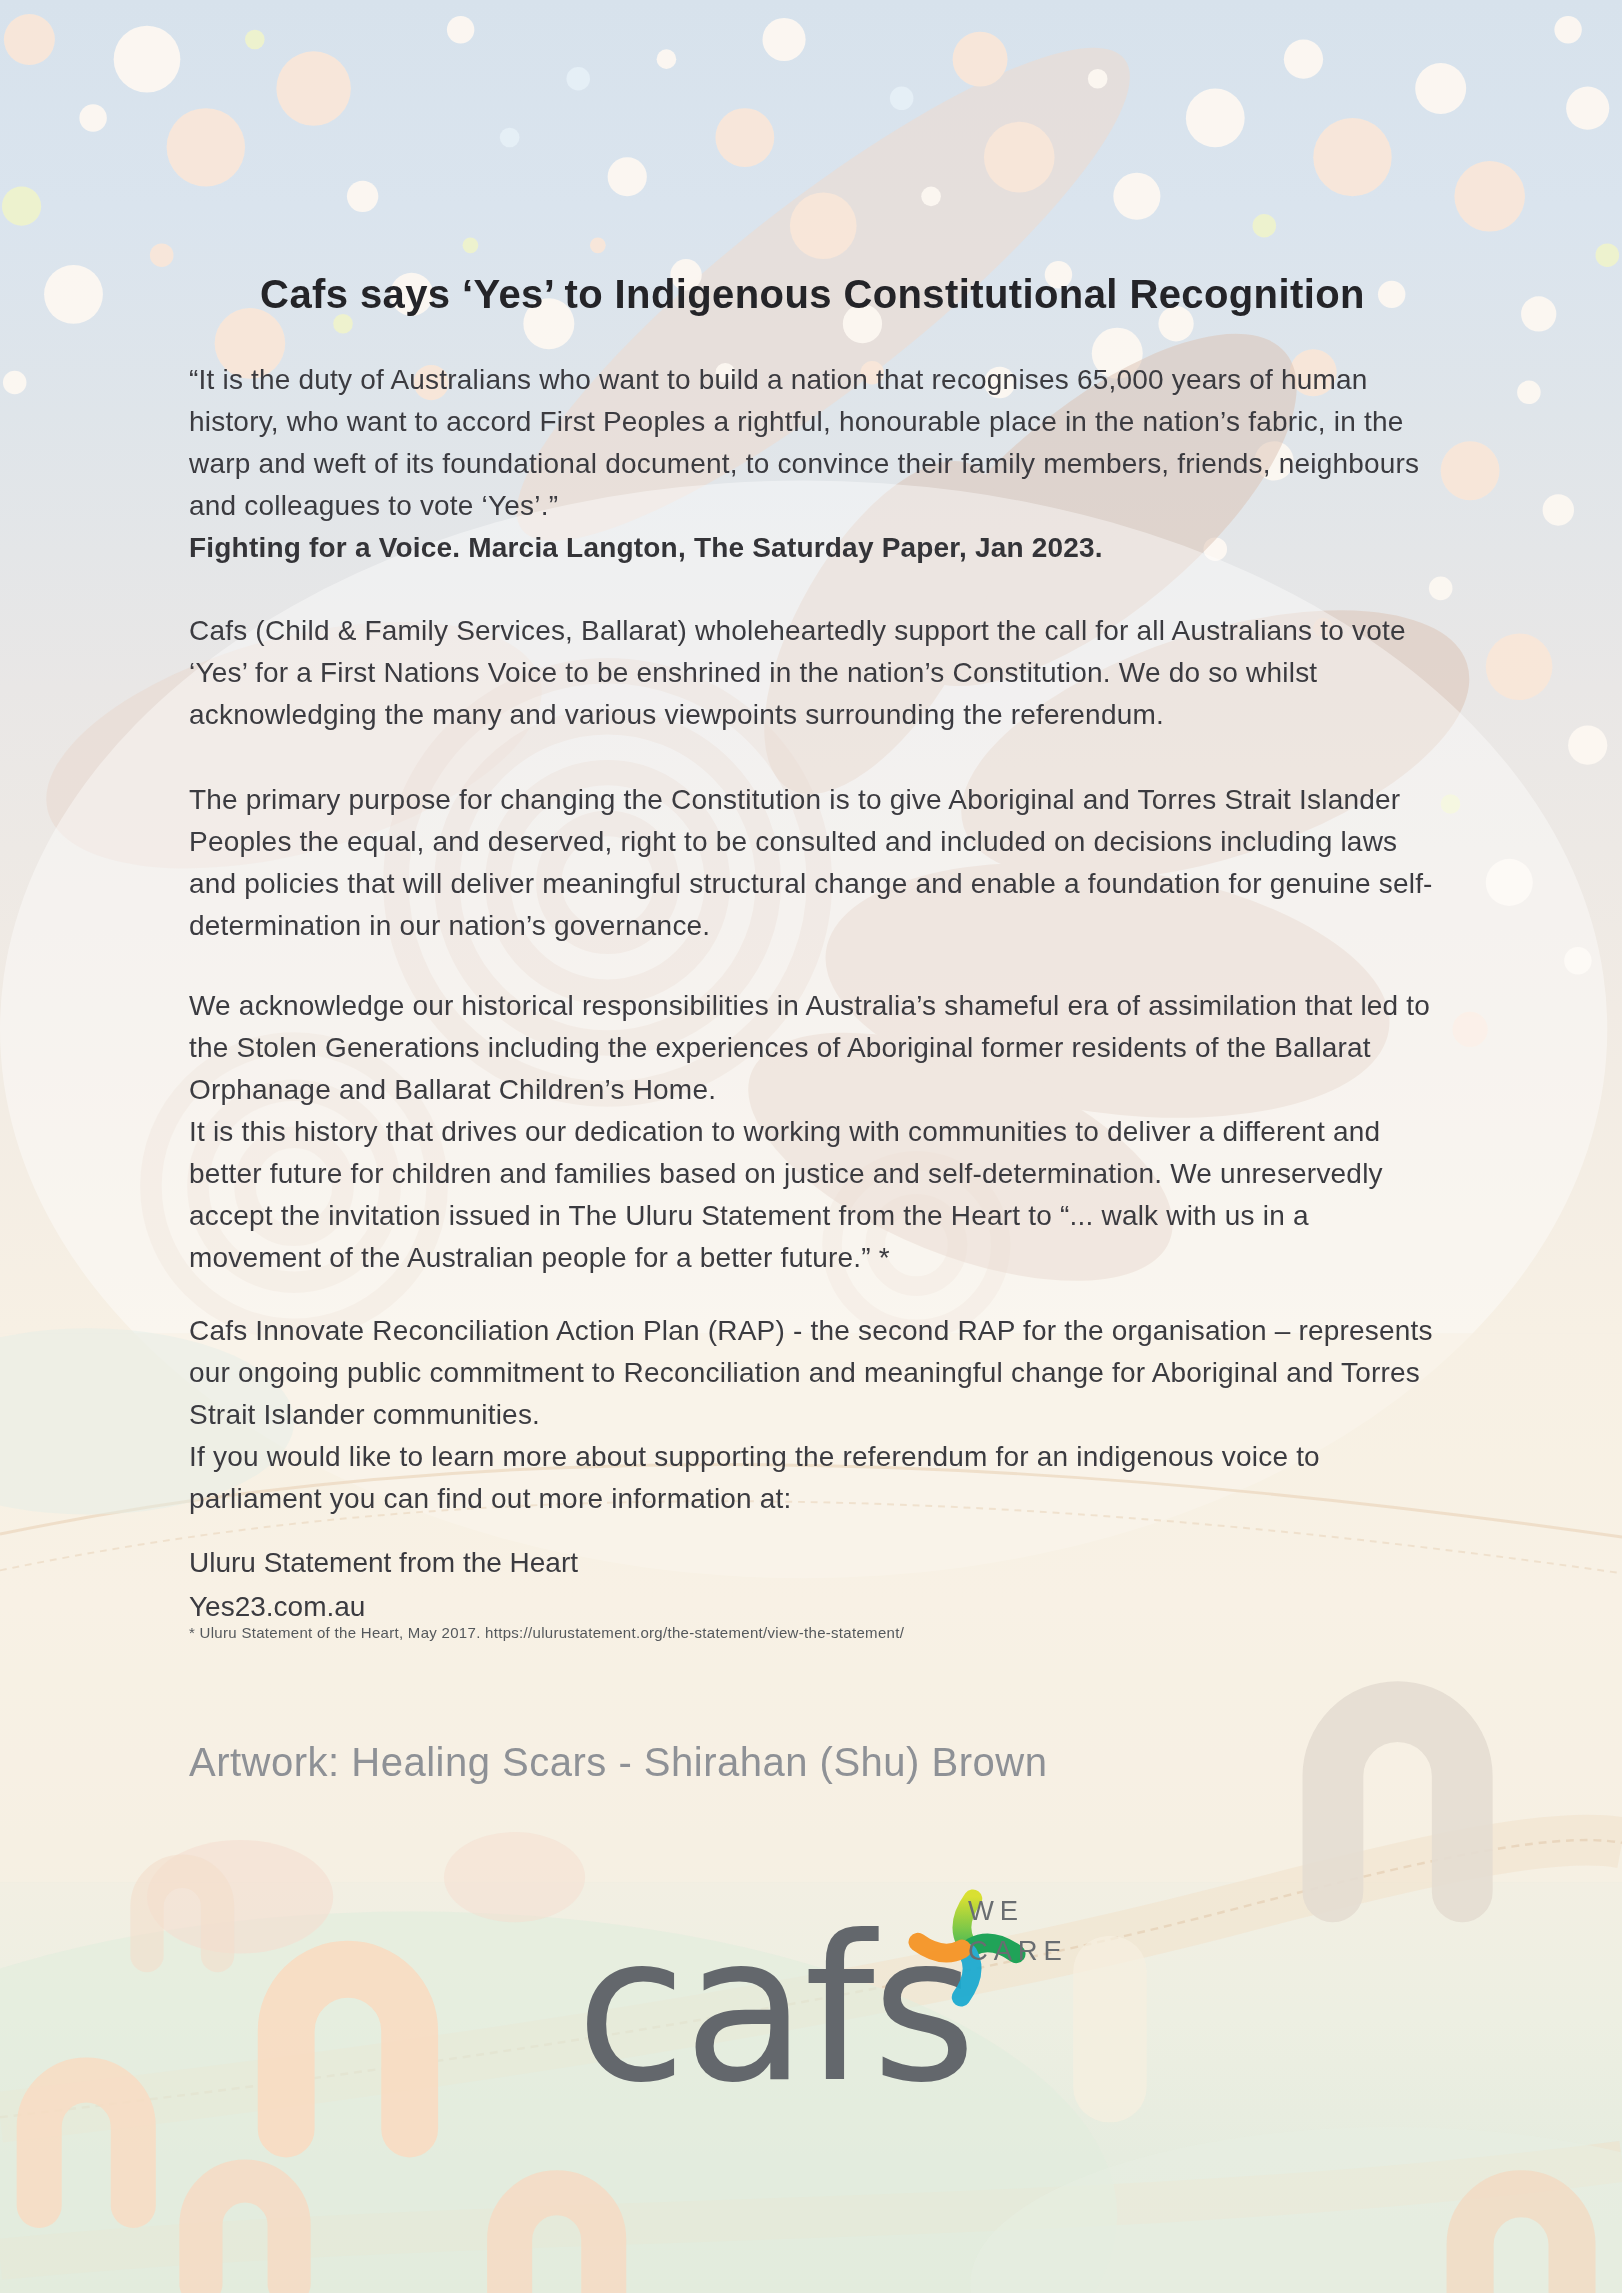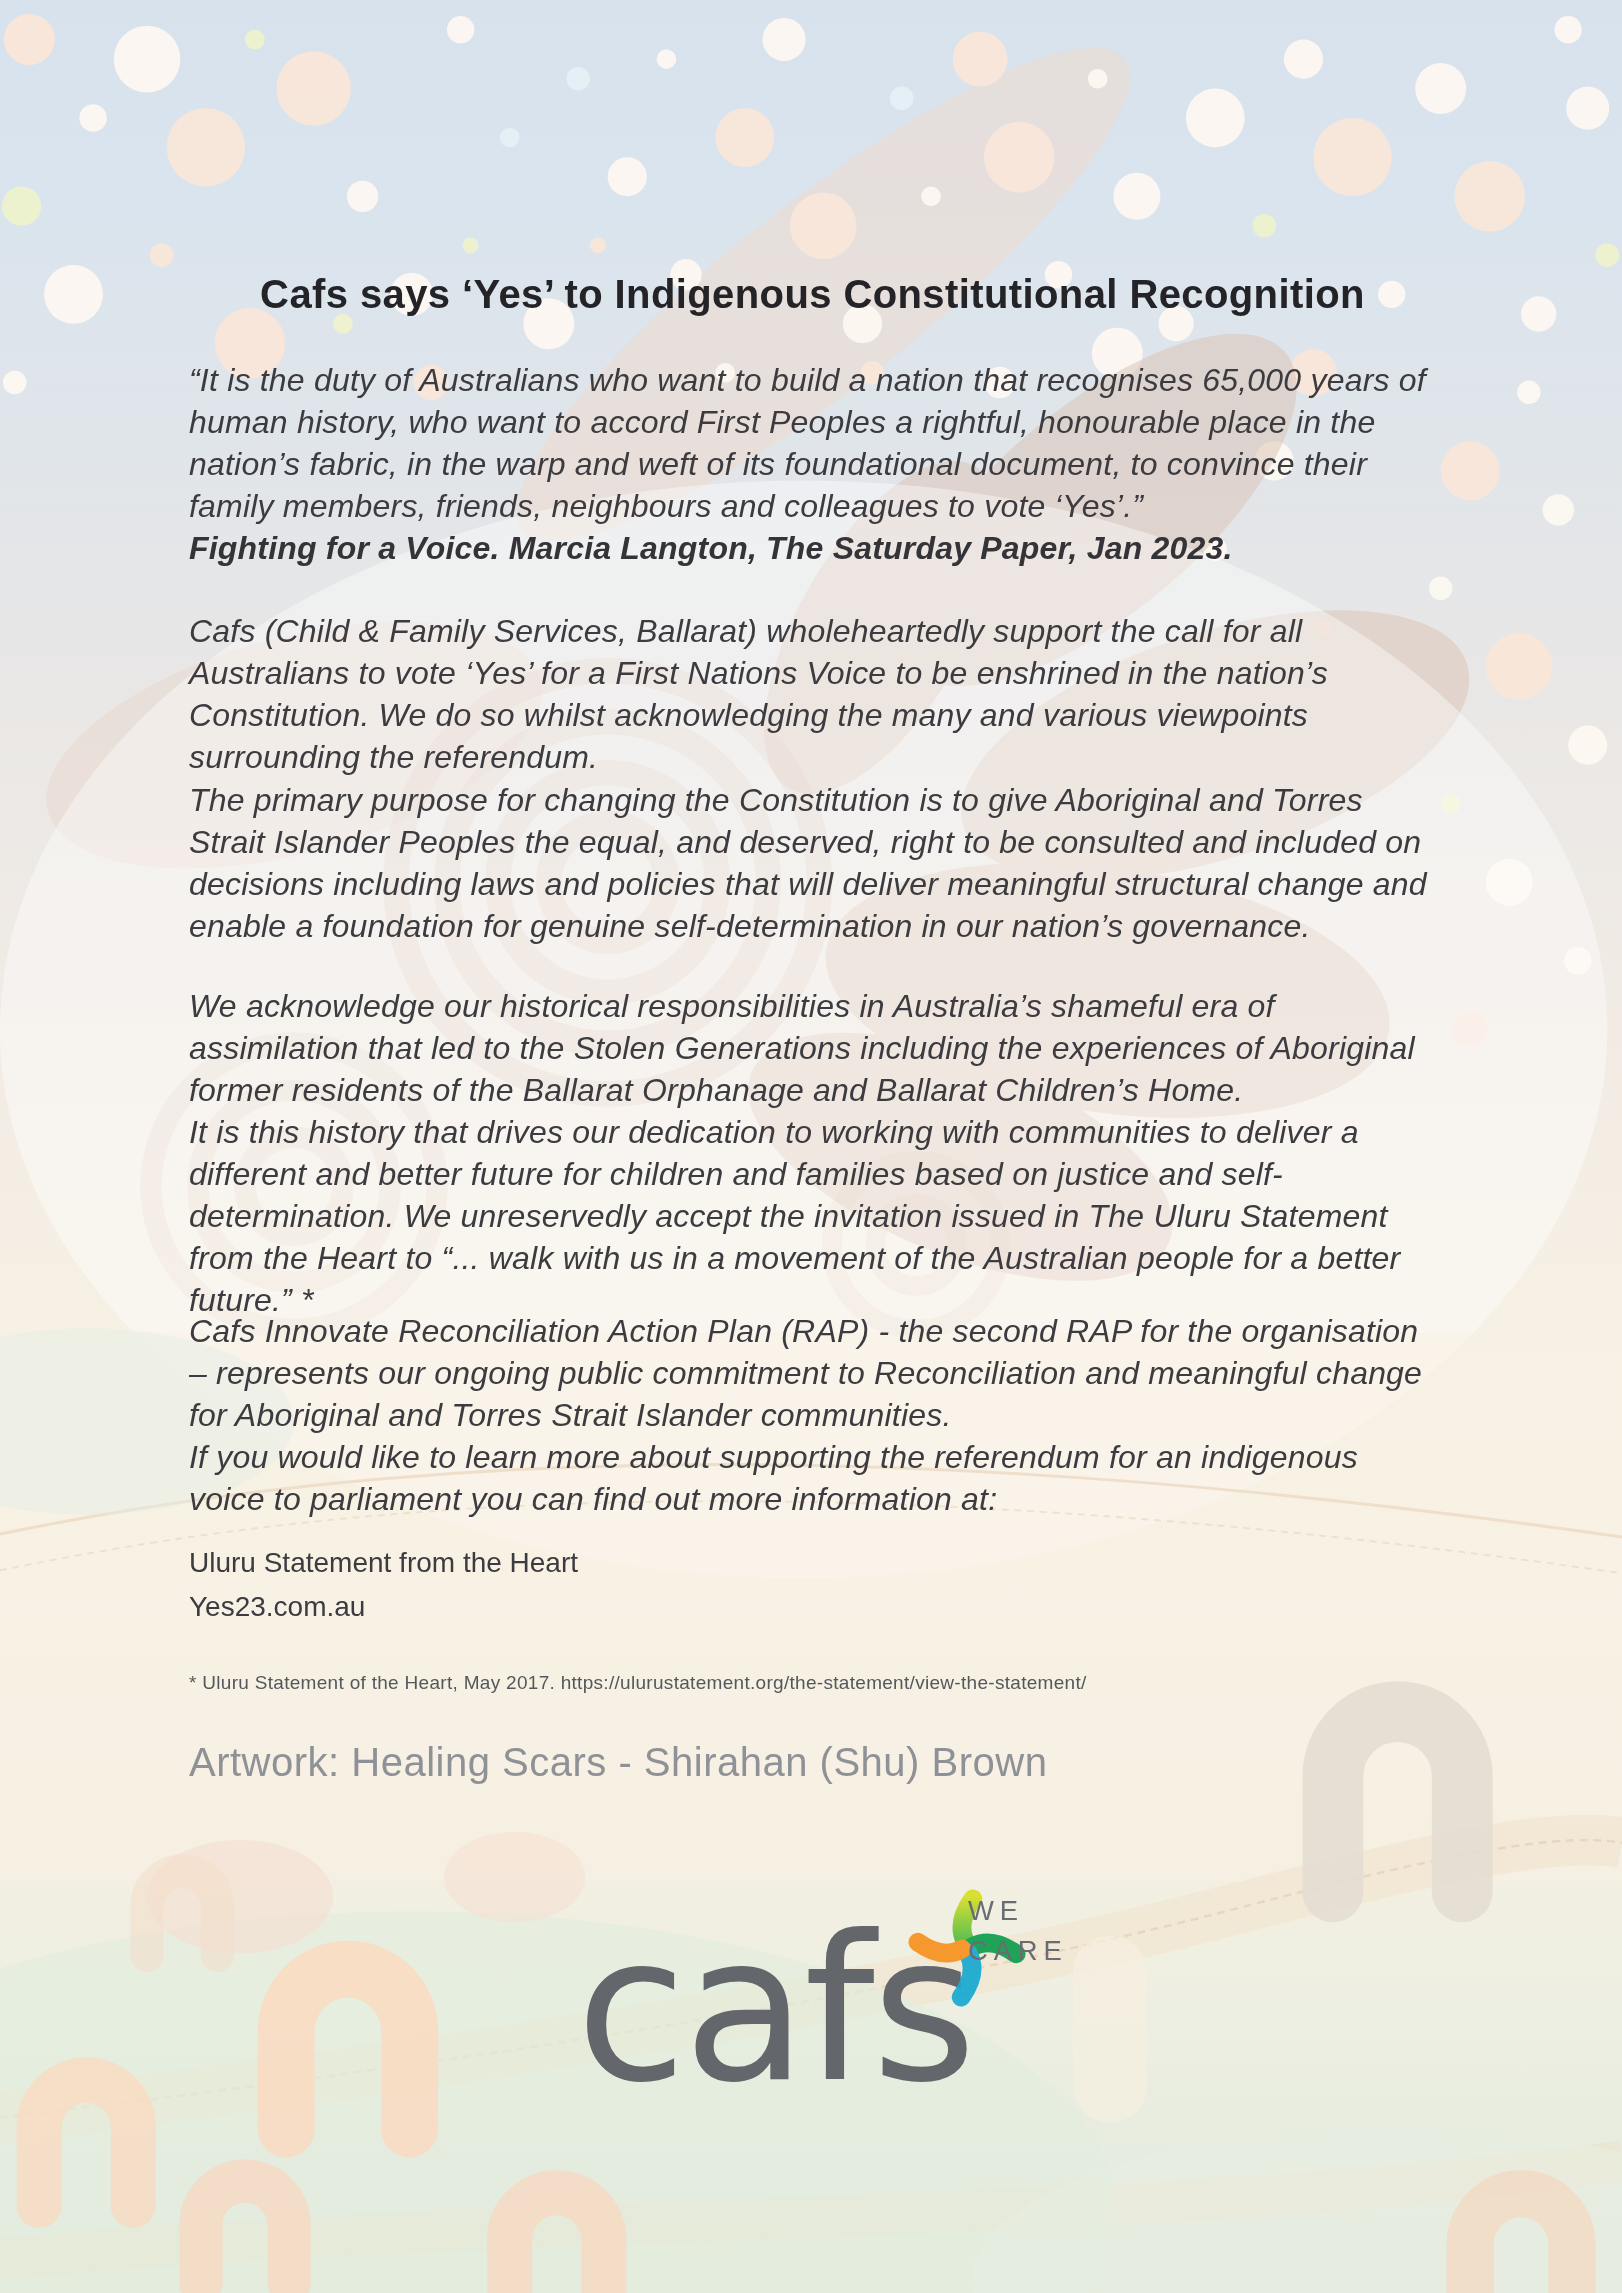--- a/index.html
+++ b/index.html
@@ -12,31 +12,31 @@
     font-family:"Liberation Sans", sans-serif;
     color:#3b3b40;
   }
   .decor{position:absolute;left:0;top:0;width:1622px;height:2294px;}
   .content-block{position:absolute;left:189px;width:1247px;}
   .page-title{
     top:245px;text-align:center;font-size:40px;font-weight:bold;
     color:#242428;letter-spacing:0.4px;
   }
   .para{
-    font-size:32px;line-height:42px;letter-spacing:0.2px;
-    white-space:pre-line;color:#3b3b40;font-style:italic;
+    font-size:28px;line-height:42px;letter-spacing:0.2px;
+    white-space:pre-line;color:#3b3b40;
   }
   .attribution{font-weight:bold;color:#343438;}
   .links .link{
     display:block;font-size:28px;line-height:44px;color:#3b3b40;
     text-decoration-thickness:2px;text-underline-offset:5.9px;
     width:max-content;cursor:pointer;
   }
   .footnote{
-    top:1672px;font-size:19px;color:#54585c;letter-spacing:0.3px;
+    top:1624px;font-size:15px;color:#54585c;letter-spacing:0.3px;
   }
   .artwork-credit{
     top:1740px;font-size:40px;color:#8e9196;letter-spacing:0.5px;
   }
   .logo{position:absolute;left:0;top:0;width:1622px;height:2084px;pointer-events:none;}
   .wordmark{
     position:absolute;left:576px;top:1909px;
     font-family:"DejaVu Sans","Liberation Sans",sans-serif;
     font-size:201px;line-height:201px;font-weight:normal;
     color:#63676c;letter-spacing:-2.9px;

